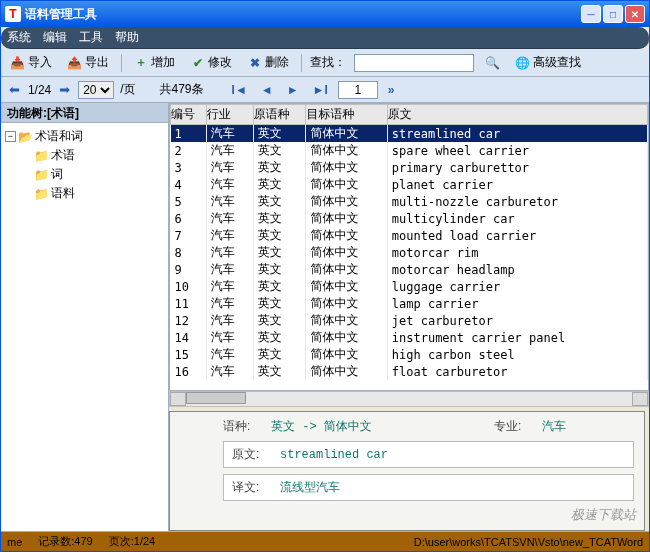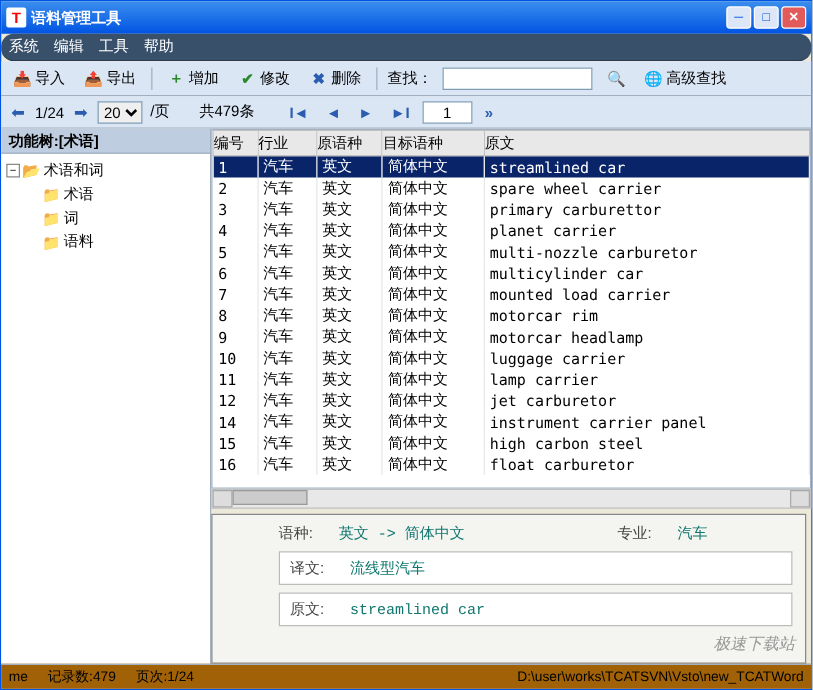--- a/index.html
+++ b/index.html
@@ -287,26 +287,26 @@
       <div class="detail">
         <div class="detail-row">
           <span class="lbl">语种:</span>
           <span class="val">英文 -&gt; 简体中文</span>
           <span style="flex:1"></span>
           <span class="lbl">专业:</span>
           <span class="val">汽车</span>
           <span style="width:60px"></span>
         </div>
         <div class="detail-row box">
+          <span class="lbl">原文:</span>
+          <span class="val">streamlined car</span>
+        </div>
+        <div class="detail-row box">
           <span class="lbl">译文:</span>
           <span class="val">流线型汽车</span>
-        </div>
-        <div class="detail-row box">
-          <span class="lbl">原文:</span>
-          <span class="val">streamlined car</span>
         </div>
       </div>
     </div>
   </div>
 
   <div class="statusbar">
     <span>me</span>
     <span>记录数:479</span>
     <span>页次:1/24</span>
     <span class="spacer"></span>

